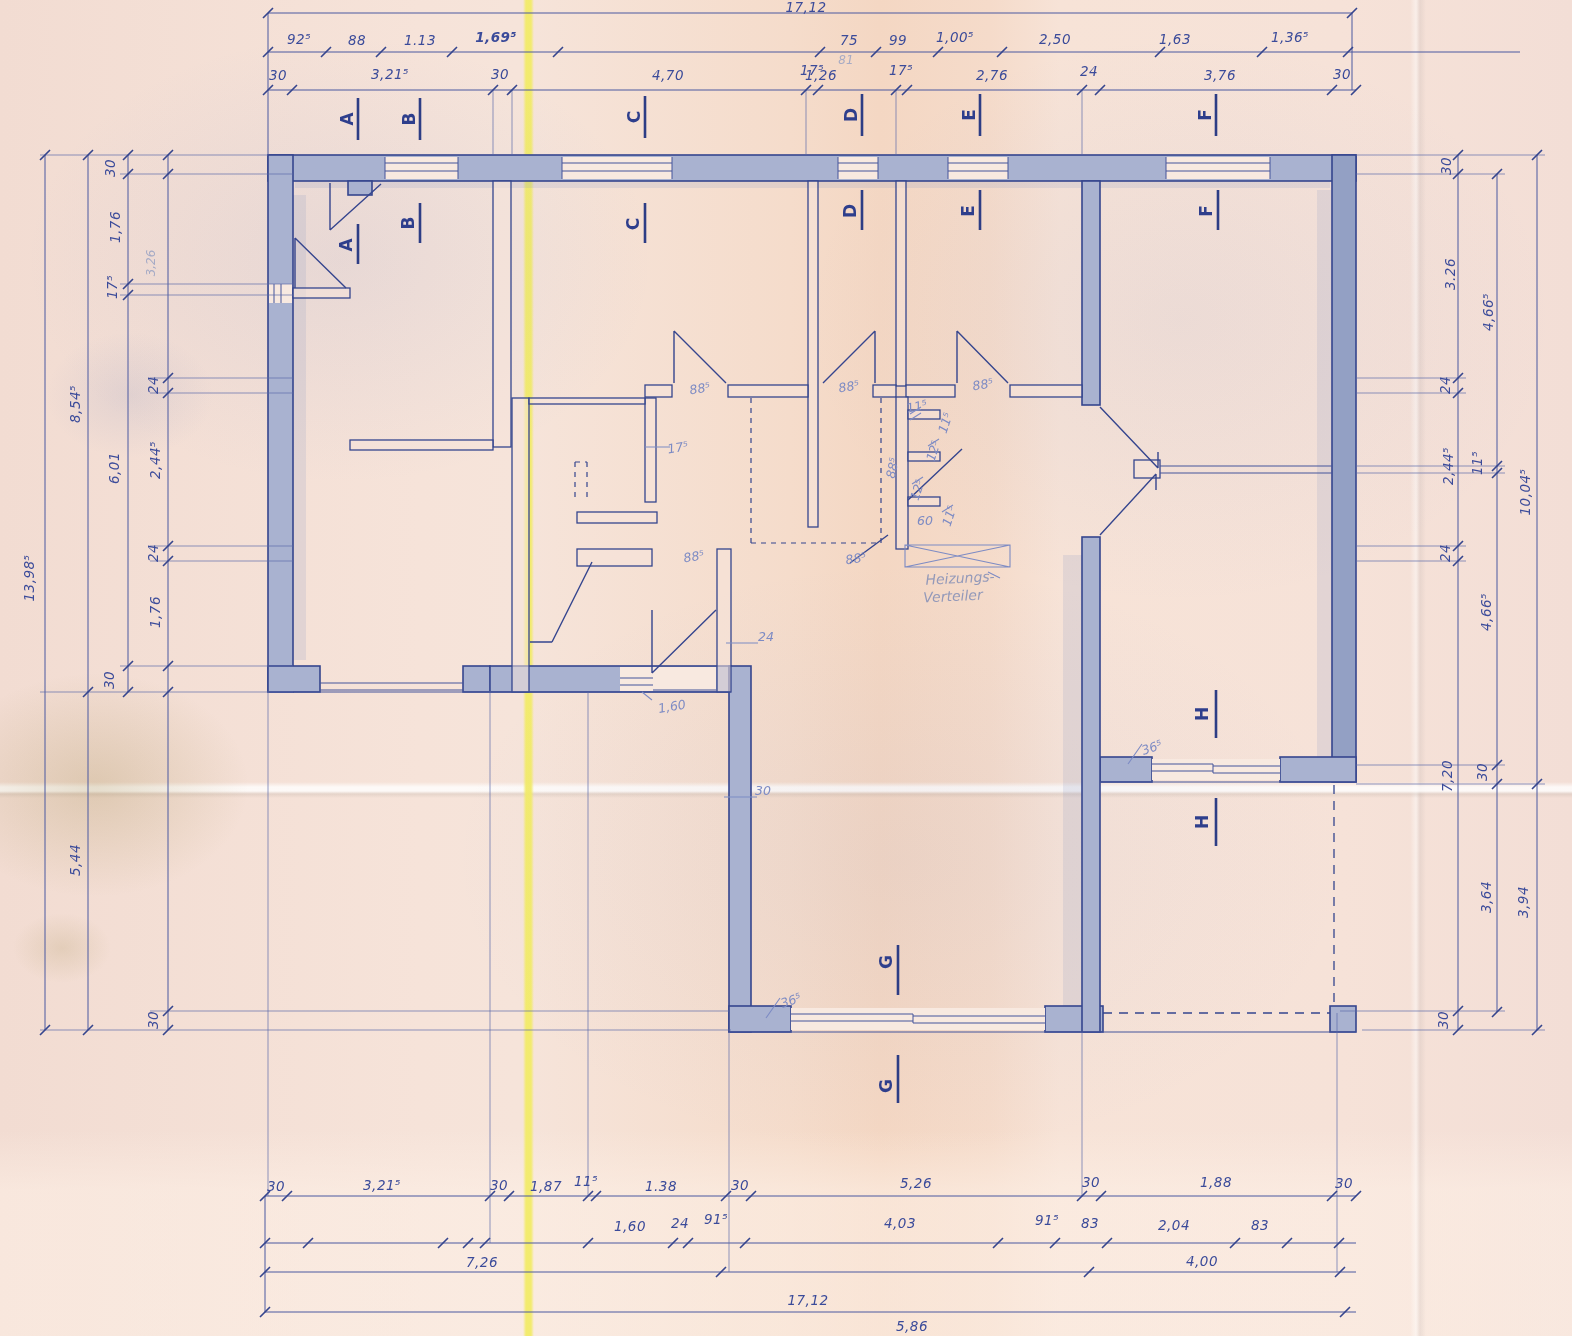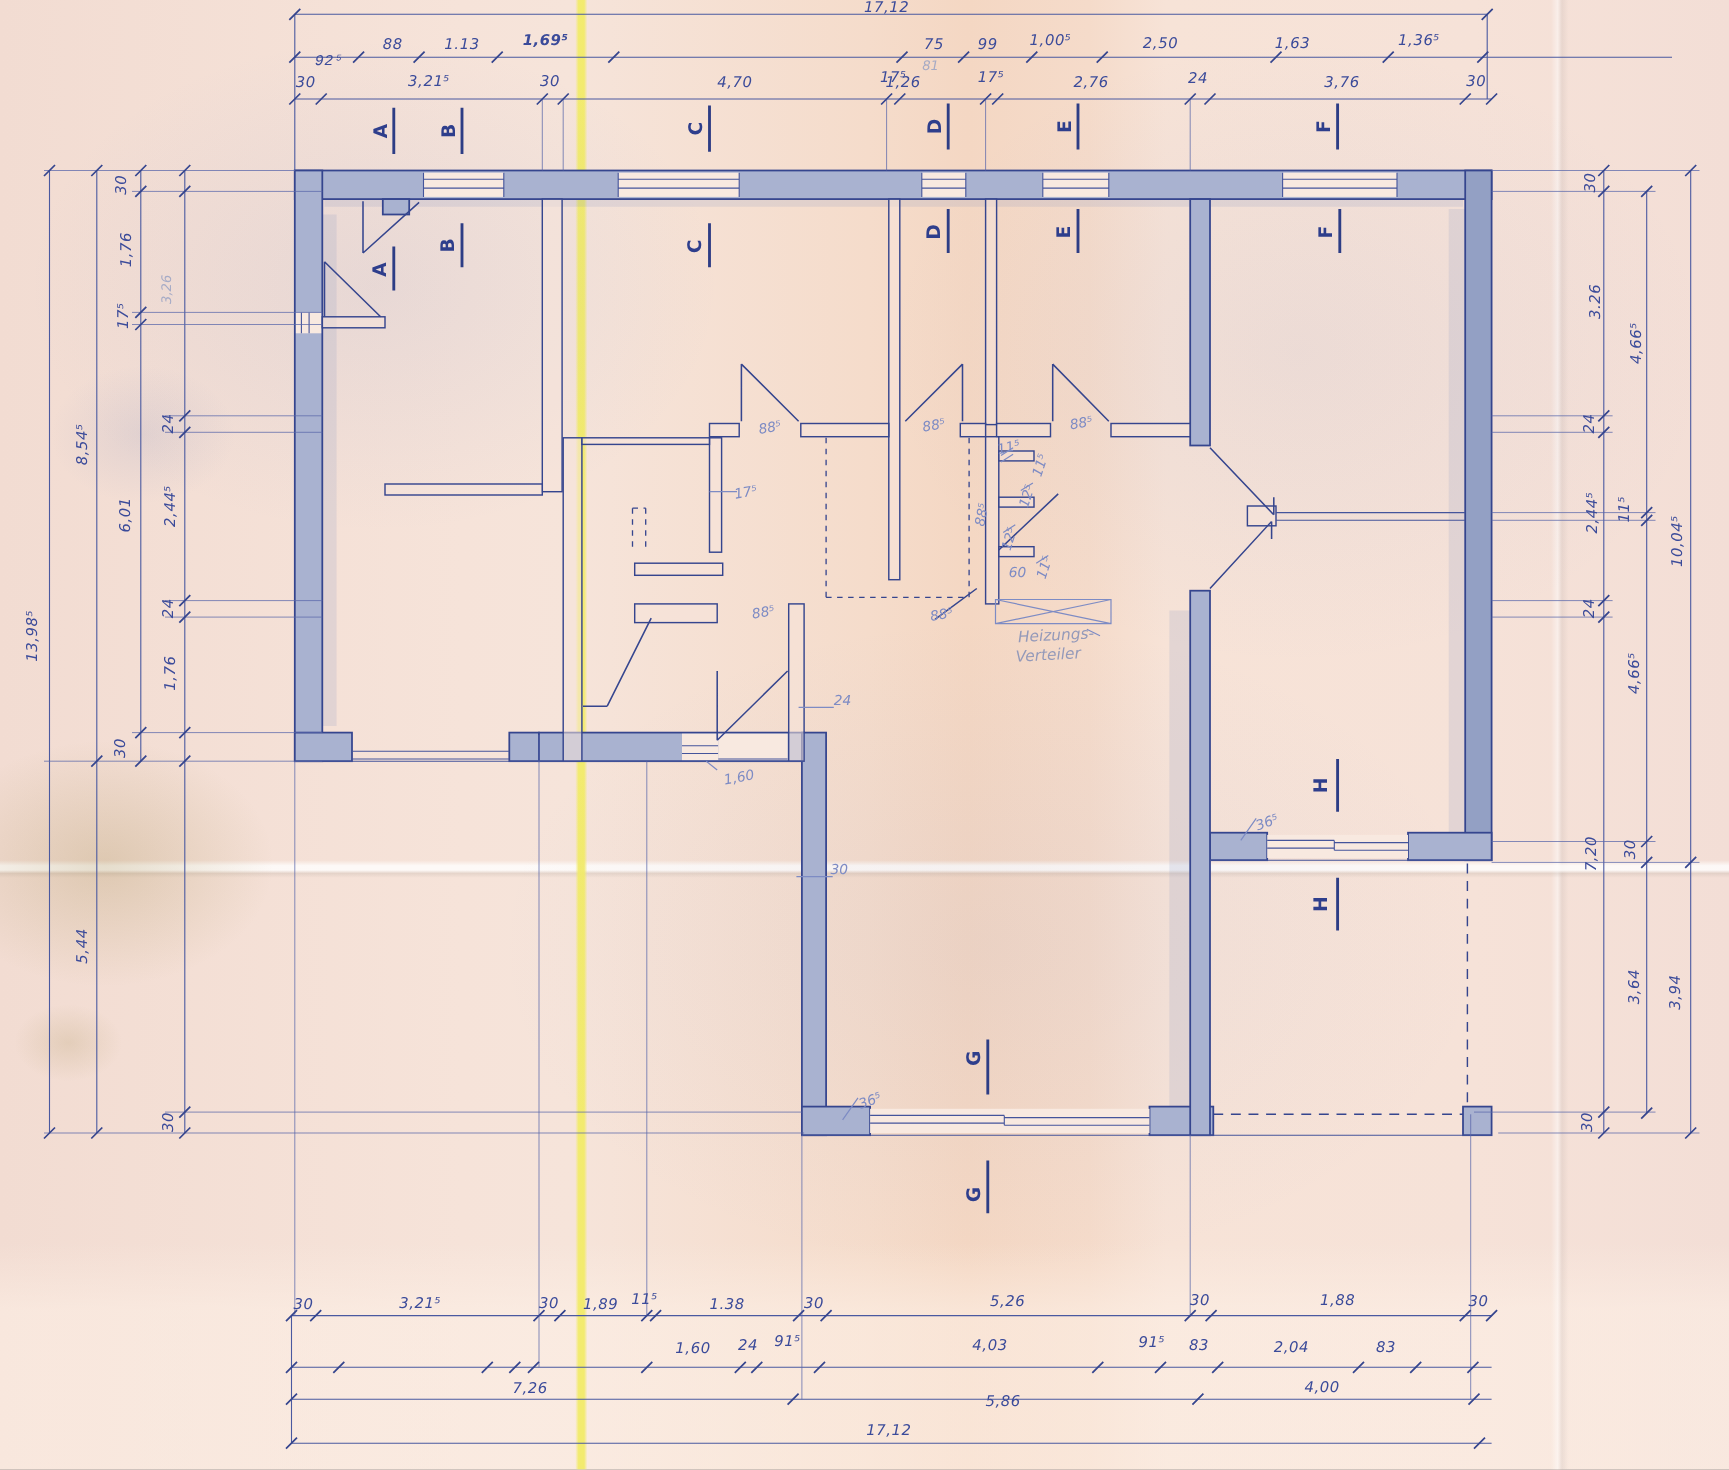--- a/index.html
+++ b/index.html
@@ -166,21 +166,21 @@
         M268 692V1196 M490 668V1243 M588 692V1196 M729 1032V1272 M1082 1032V1196 M1337 1013V1272
         M493 90V155 M512 90V155 M806 90V155 M896 90V155 M1082 90V155
         M1356 155H1545 M1356 174H1505 M1356 378H1466 M1356 393H1466 M1356 466H1505 M1356 473H1505
         M1356 546H1466 M1356 561H1466 M1356 765H1505 M1356 784H1545 M1340 1011H1505 M1362 1030H1545"></path>
     </g>
   <path d="M263 18L273 8M1347 18L1357 8M263 57L273 47M321 57L331 47M376 57L386 47M447 57L457 47M553 57L563 47M815 57L825 47M871 57L881 47M933 57L943 47M997 57L1007 47M1155 57L1165 47M1257 57L1267 47M1343 57L1353 47M263 95L273 85M287 95L297 85M488 95L498 85M507 95L517 85M801 95L811 85M813 95L823 85M891 95L901 85M902 95L912 85M1077 95L1087 85M1095 95L1105 85M1327 95L1337 85M1351 95L1361 85M260 1201L270 1191M282 1201L292 1191M485 1201L495 1191M504 1201L514 1191M583 1201L593 1191M591 1201L601 1191M721 1201L731 1191M746 1201L756 1191M1077 1201L1087 1191M1096 1201L1106 1191M1327 1201L1337 1191M1351 1201L1361 1191M260 1248L270 1238M303 1248L313 1238M438 1248L448 1238M463 1248L473 1238M480 1248L490 1238M583 1248L593 1238M668 1248L678 1238M683 1248L693 1238M740 1248L750 1238M993 1248L1003 1238M1050 1248L1060 1238M1102 1248L1112 1238M1230 1248L1240 1238M1282 1248L1292 1238M1334 1248L1344 1238M260 1277L270 1267M716 1277L726 1267M1084 1277L1094 1267M1335 1277L1345 1267M260 1317L270 1307M1340 1317L1350 1307M40 160L50 150M40 1035L50 1025M83 160L93 150M83 697L93 687M83 1035L93 1025M123 160L133 150M123 179L133 169M123 289L133 279M123 300L133 290M123 671L133 661M123 697L133 687M163 160L173 150M163 179L173 169M163 383L173 373M163 398L173 388M163 551L173 541M163 566L173 556M163 671L173 661M163 697L173 687M163 1016L173 1006M163 1035L173 1025M1453 160L1463 150M1453 179L1463 169M1453 383L1463 373M1453 398L1463 388M1453 551L1463 541M1453 566L1463 556M1453 1016L1463 1006M1453 1035L1463 1025M1492 179L1502 169M1492 471L1502 461M1492 478L1502 468M1492 770L1502 760M1492 789L1502 779M1492 1017L1502 1007M1532 160L1542 150M1532 789L1542 779M1532 1035L1542 1025" class="tick"></path>
     </svg>
 
   <div id="labels">
       <span class="lab dimlab" style="left: 806px; top: 8px; transform: translate(-50%, -50%) rotate(0deg);">17,12</span>
-      <span class="lab dimlab" style="left: 299px; top: 57px; transform: translate(-50%, -50%) rotate(0deg); font-family: Liberation Mono, monospace;">92⁵</span>
+      <span class="lab dimlab" style="left: 299px; top: 40px; transform: translate(-50%, -50%) rotate(0deg);">92⁵</span>
       <span class="lab dimlab" style="left: 357px; top: 41px; transform: translate(-50%, -50%) rotate(0deg);">88</span>
       <span class="lab dimlab" style="left: 420px; top: 41px; transform: translate(-50%, -50%) rotate(0deg);">1.13</span>
       <span class="lab dimlab" style="left: 496px; top: 38px; transform: translate(-50%, -50%) rotate(0deg); font-weight: bold;">1,69⁵</span>
       <span class="lab dimlab" style="left: 849px; top: 41px; transform: translate(-50%, -50%) rotate(0deg); text-align: right;">75</span>
       <span class="lab pencillab" style="left: 846px; top: 60px; transform: translate(-50%, -50%) rotate(0deg);">81</span>
       <span class="lab dimlab" style="left: 898px; top: 41px; transform: translate(-50%, -50%) rotate(0deg);">99</span>
       <span class="lab dimlab" style="left: 955px; top: 38px; transform: translate(-50%, -50%) rotate(0deg);">1,00⁵</span>
       <span class="lab dimlab" style="left: 1055px; top: 40px; transform: translate(-50%, -50%) rotate(0deg);">2,50</span>
       <span class="lab dimlab" style="left: 1175px; top: 40px; transform: translate(-50%, -50%) rotate(0deg); font-style: italic;">1,63</span>
       <span class="lab dimlab" style="left: 1290px; top: 38px; transform: translate(-50%, -50%) rotate(0deg);">1,36⁵</span>
@@ -235,38 +235,38 @@
       <span class="lab dimlab" style="left: 1489px; top: 312px; transform: translate(-50%, -50%) rotate(-90deg);">4,66⁵</span>
       <span class="lab dimlab" style="left: 1478px; top: 463px; transform: translate(-50%, -50%) rotate(-90deg);">11⁵</span>
       <span class="lab dimlab" style="left: 1487px; top: 612px; transform: translate(-50%, -50%) rotate(-90deg);">4,66⁵</span>
       <span class="lab dimlab" style="left: 1483px; top: 772px; transform: translate(-50%, -50%) rotate(-90deg);">30</span>
       <span class="lab dimlab" style="left: 1487px; top: 897px; transform: translate(-50%, -50%) rotate(-90deg);">3,64</span>
       <span class="lab dimlab" style="left: 1526px; top: 492px; transform: translate(-50%, -50%) rotate(-90deg);">10,04⁵</span>
       <span class="lab dimlab" style="left: 1524px; top: 902px; transform: translate(-50%, -50%) rotate(-90deg);">3,94</span>
       <span class="lab dimlab" style="left: 276px; top: 1187px; transform: translate(-50%, -50%) rotate(0deg);">30</span>
       <span class="lab dimlab" style="left: 382px; top: 1186px; transform: translate(-50%, -50%) rotate(0deg);">3,21⁵</span>
       <span class="lab dimlab" style="left: 499px; top: 1186px; transform: translate(-50%, -50%) rotate(0deg);">30</span>
-      <span class="lab dimlab" style="left: 546px; top: 1187px; transform: translate(-50%, -50%) rotate(0deg);">1,89</span>
+      <span class="lab dimlab" style="left: 546px; top: 1187px; transform: translate(-50%, -50%) rotate(0deg);">1,87</span>
       <span class="lab dimlab" style="left: 586px; top: 1182px; transform: translate(-50%, -50%) rotate(0deg);">11⁵</span>
       <span class="lab dimlab" style="left: 661px; top: 1187px; transform: translate(-50%, -50%) rotate(0deg);">1.38</span>
       <span class="lab dimlab" style="left: 740px; top: 1186px; transform: translate(-50%, -50%) rotate(0deg);">30</span>
       <span class="lab dimlab" style="left: 916px; top: 1184px; transform: translate(-50%, -50%) rotate(0deg);">5,26</span>
       <span class="lab dimlab" style="left: 1091px; top: 1183px; transform: translate(-50%, -50%) rotate(0deg);">30</span>
       <span class="lab dimlab" style="left: 1216px; top: 1183px; transform: translate(-50%, -50%) rotate(0deg);">1,88</span>
       <span class="lab dimlab" style="left: 1344px; top: 1184px; transform: translate(-50%, -50%) rotate(0deg);">30</span>
       <span class="lab dimlab" style="left: 630px; top: 1227px; transform: translate(-50%, -50%) rotate(0deg);">1,60</span>
       <span class="lab dimlab" style="left: 680px; top: 1224px; transform: translate(-50%, -50%) rotate(0deg);">24</span>
       <span class="lab dimlab" style="left: 716px; top: 1220px; transform: translate(-50%, -50%) rotate(0deg);">91⁵</span>
       <span class="lab dimlab" style="left: 900px; top: 1224px; transform: translate(-50%, -50%) rotate(0deg);">4,03</span>
       <span class="lab dimlab" style="left: 1047px; top: 1221px; transform: translate(-50%, -50%) rotate(0deg);">91⁵</span>
       <span class="lab dimlab" style="left: 1090px; top: 1224px; transform: translate(-50%, -50%) rotate(0deg);">83</span>
       <span class="lab dimlab" style="left: 1174px; top: 1226px; transform: translate(-50%, -50%) rotate(0deg);">2,04</span>
       <span class="lab dimlab" style="left: 1260px; top: 1226px; transform: translate(-50%, -50%) rotate(0deg);">83</span>
       <span class="lab dimlab" style="left: 482px; top: 1263px; transform: translate(-50%, -50%) rotate(0deg);">7,26</span>
-      <span class="lab dimlab" style="left: 912px; top: 1275px; transform: translate(-50%, -50%) rotate(0deg); font-style: italic;">5,86</span>
+      <span class="lab dimlab" style="left: 912px; top: 1327px; transform: translate(-50%, -50%) rotate(0deg); font-style: italic;">5,86</span>
       <span class="lab dimlab" style="left: 1202px; top: 1262px; transform: translate(-50%, -50%) rotate(0deg);">4,00</span>
       <span class="lab dimlab" style="left: 808px; top: 1301px; transform: translate(-50%, -50%) rotate(0deg);">17,12</span>
       <span class="lab handlab" style="left: 700px; top: 389px; transform: translate(-50%, -50%) rotate(-10deg);">88⁵</span>
       <span class="lab handlab" style="left: 849px; top: 387px; transform: translate(-50%, -50%) rotate(-10deg);">88⁵</span>
       <span class="lab handlab" style="left: 983px; top: 385px; transform: translate(-50%, -50%) rotate(-10deg);">88⁵</span>
       <span class="lab handlab" style="left: 694px; top: 557px; transform: translate(-50%, -50%) rotate(-10deg);">88⁵</span>
       <span class="lab handlab" style="left: 856px; top: 559px; transform: translate(-50%, -50%) rotate(-10deg);">88⁵</span>
       <span class="lab handlab" style="left: 893px; top: 468px; transform: translate(-50%, -50%) rotate(-78deg);">88⁵</span>
       <span class="lab handlab" style="left: 678px; top: 448px; transform: translate(-50%, -50%) rotate(-10deg);">17⁵</span>
       <span class="lab handlab" style="left: 766px; top: 637px; transform: translate(-50%, -50%) rotate(0deg);">24</span>

